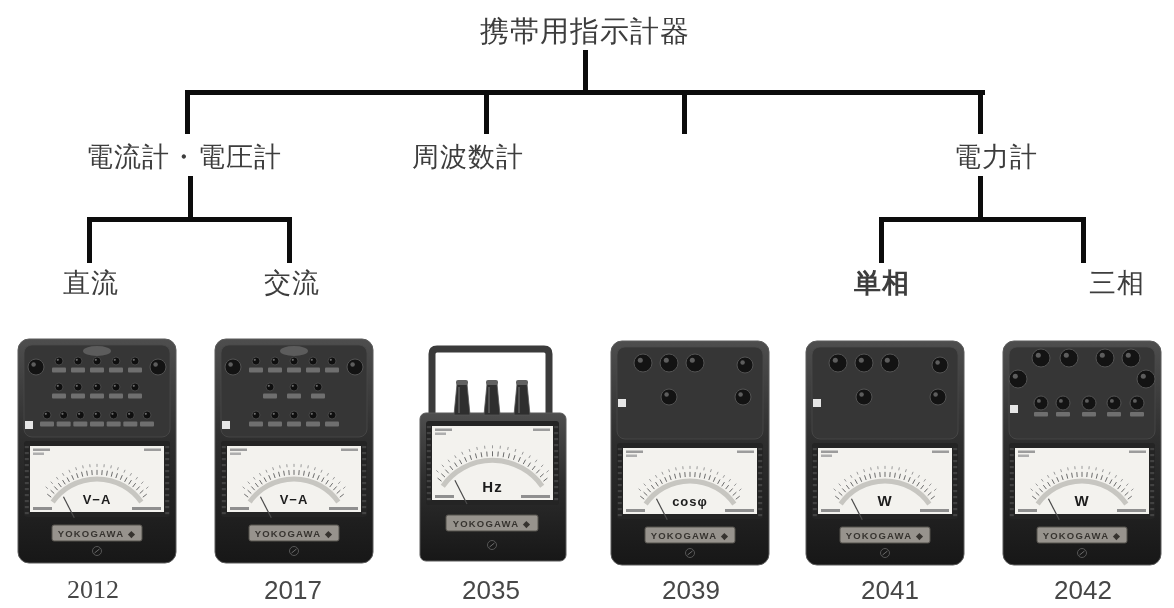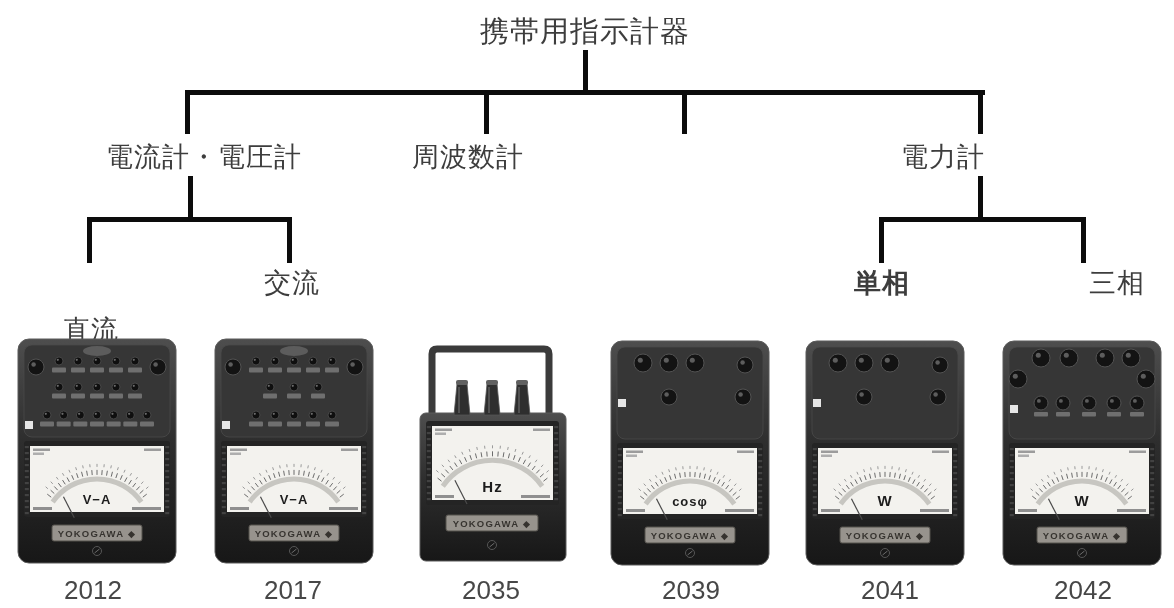--- a/index.html
+++ b/index.html
@@ -23,35 +23,35 @@
 
   <div class="node root-label">携帯用指示計器</div>
 
   <div class="vline" style="left:583px;top:50px;width:5px;height:42px;"></div>
   <div class="hline" style="left:185px;top:90px;width:800px;height:5px;"></div>
   <div class="vline" style="left:185px;top:90px;width:5px;height:44px;"></div>
   <div class="vline" style="left:484px;top:90px;width:5px;height:44px;"></div>
   <div class="vline" style="left:682px;top:90px;width:5px;height:44px;"></div>
   <div class="vline" style="left:978px;top:90px;width:5px;height:44px;"></div>
 
-  <div class="node l2" style="left:204px;text-align:right;">電流計・電圧計</div>
+  <div class="node l2" style="left:184px;text-align:right;">電流計・電圧計</div>
   <div class="node l2" style="left:468px;">周波数計</div>
-  <div class="node l2" style="left:943px;">電力計</div>
+  <div class="node l2" style="left:996px;">電力計</div>
 
   <div class="vline" style="left:188px;top:176px;width:5px;height:44px;"></div>
   <div class="hline" style="left:87px;top:217px;width:205px;height:5px;"></div>
   <div class="vline" style="left:87px;top:217px;width:5px;height:46px;"></div>
   <div class="vline" style="left:287px;top:217px;width:5px;height:46px;"></div>
 
   <div class="vline" style="left:978px;top:176px;width:5px;height:44px;"></div>
   <div class="hline" style="left:879px;top:217px;width:207px;height:5px;"></div>
   <div class="vline" style="left:879px;top:217px;width:5px;height:46px;"></div>
   <div class="vline" style="left:1081px;top:217px;width:5px;height:46px;"></div>
 
-  <div class="node l3" style="left:91px;margin-top:47px;">直流</div>
+  <div class="node l3" style="left:91px;">直流</div>
   <div class="node l3" style="left:292px;">交流</div>
   <div class="node l3" style="left:882px;font-weight:bold;">単相</div>
   <div class="node l3" style="left:1117px;">三相</div>
 
   <div class="meter" style="left:12px;top:337px;">
       <svg width="170" height="228" viewBox="0 0 170 228">
         <defs>
           <linearGradient id="g0" x1="0" y1="0" x2="0" y2="1">
             <stop offset="0%" stop-color="#4e4e4e"></stop>
             <stop offset="45%" stop-color="#2e2e2e"></stop>
@@ -756,20 +756,20 @@
         <rect x="21" y="170" width="19" height="3" fill="#8f8f8f"></rect>
         <rect x="120" y="170" width="29" height="3" fill="#8f8f8f"></rect>
         <text x="85" y="167" text-anchor="middle" font-size="15" font-weight="600" fill="#1d1d1d" font-family="&quot;Liberation Sans&quot;,&quot;DejaVu Sans&quot;,sans-serif" letter-spacing="1">W</text>
         <rect x="40" y="188" width="90" height="16" rx="2" fill="#97938d" stroke="#55524d" stroke-width="1"></rect>
         <text x="85" y="200" text-anchor="middle" font-size="9.5" fill="#36332f" font-weight="700" letter-spacing="1.2" font-family="&quot;Liberation Sans&quot;,&quot;DejaVu Sans&quot;,sans-serif">YOKOGAWA ◆</text>
         <circle cx="85" cy="214" r="4.5" fill="#191919" stroke="#565656" stroke-width="1"></circle>
         <line x1="82.5" y1="216" x2="87.5" y2="212" stroke="#6d6d6d" stroke-width="1"></line>
       </svg>
     </div>
 
-  <div class="model" style="left:93px;">2012</div>
+  <div class="model" style="left:93px;font-family:Liberation Serif, serif;">2012</div>
   <div class="model" style="left:293px;">2017</div>
   <div class="model" style="left:491px;">2035</div>
   <div class="model" style="left:691px;">2039</div>
   <div class="model" style="left:890px;">2041</div>
   <div class="model" style="left:1083px;">2042</div>
 
 </div>
 
 </body></html>

